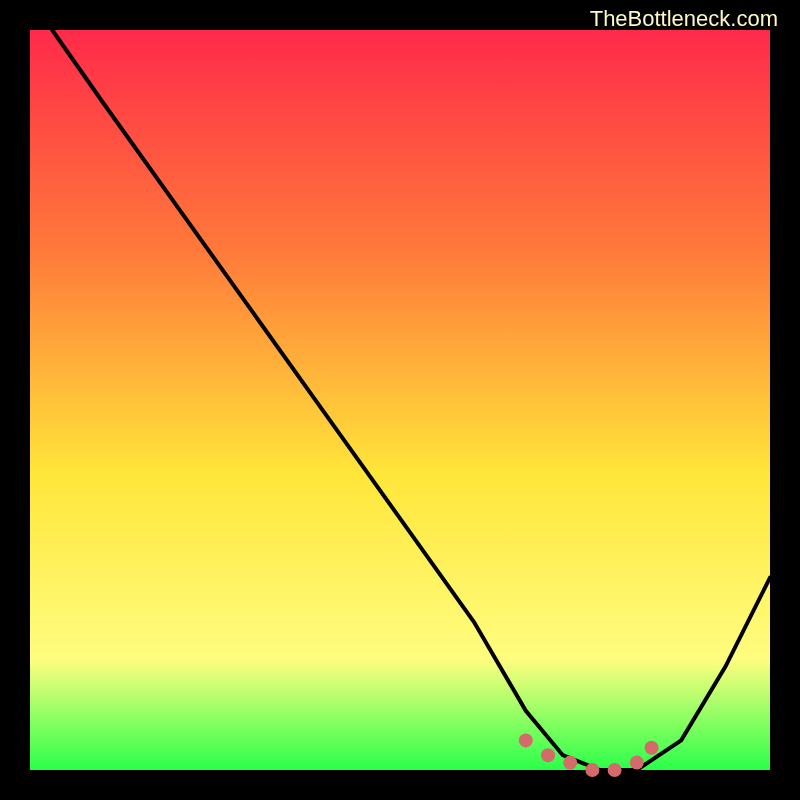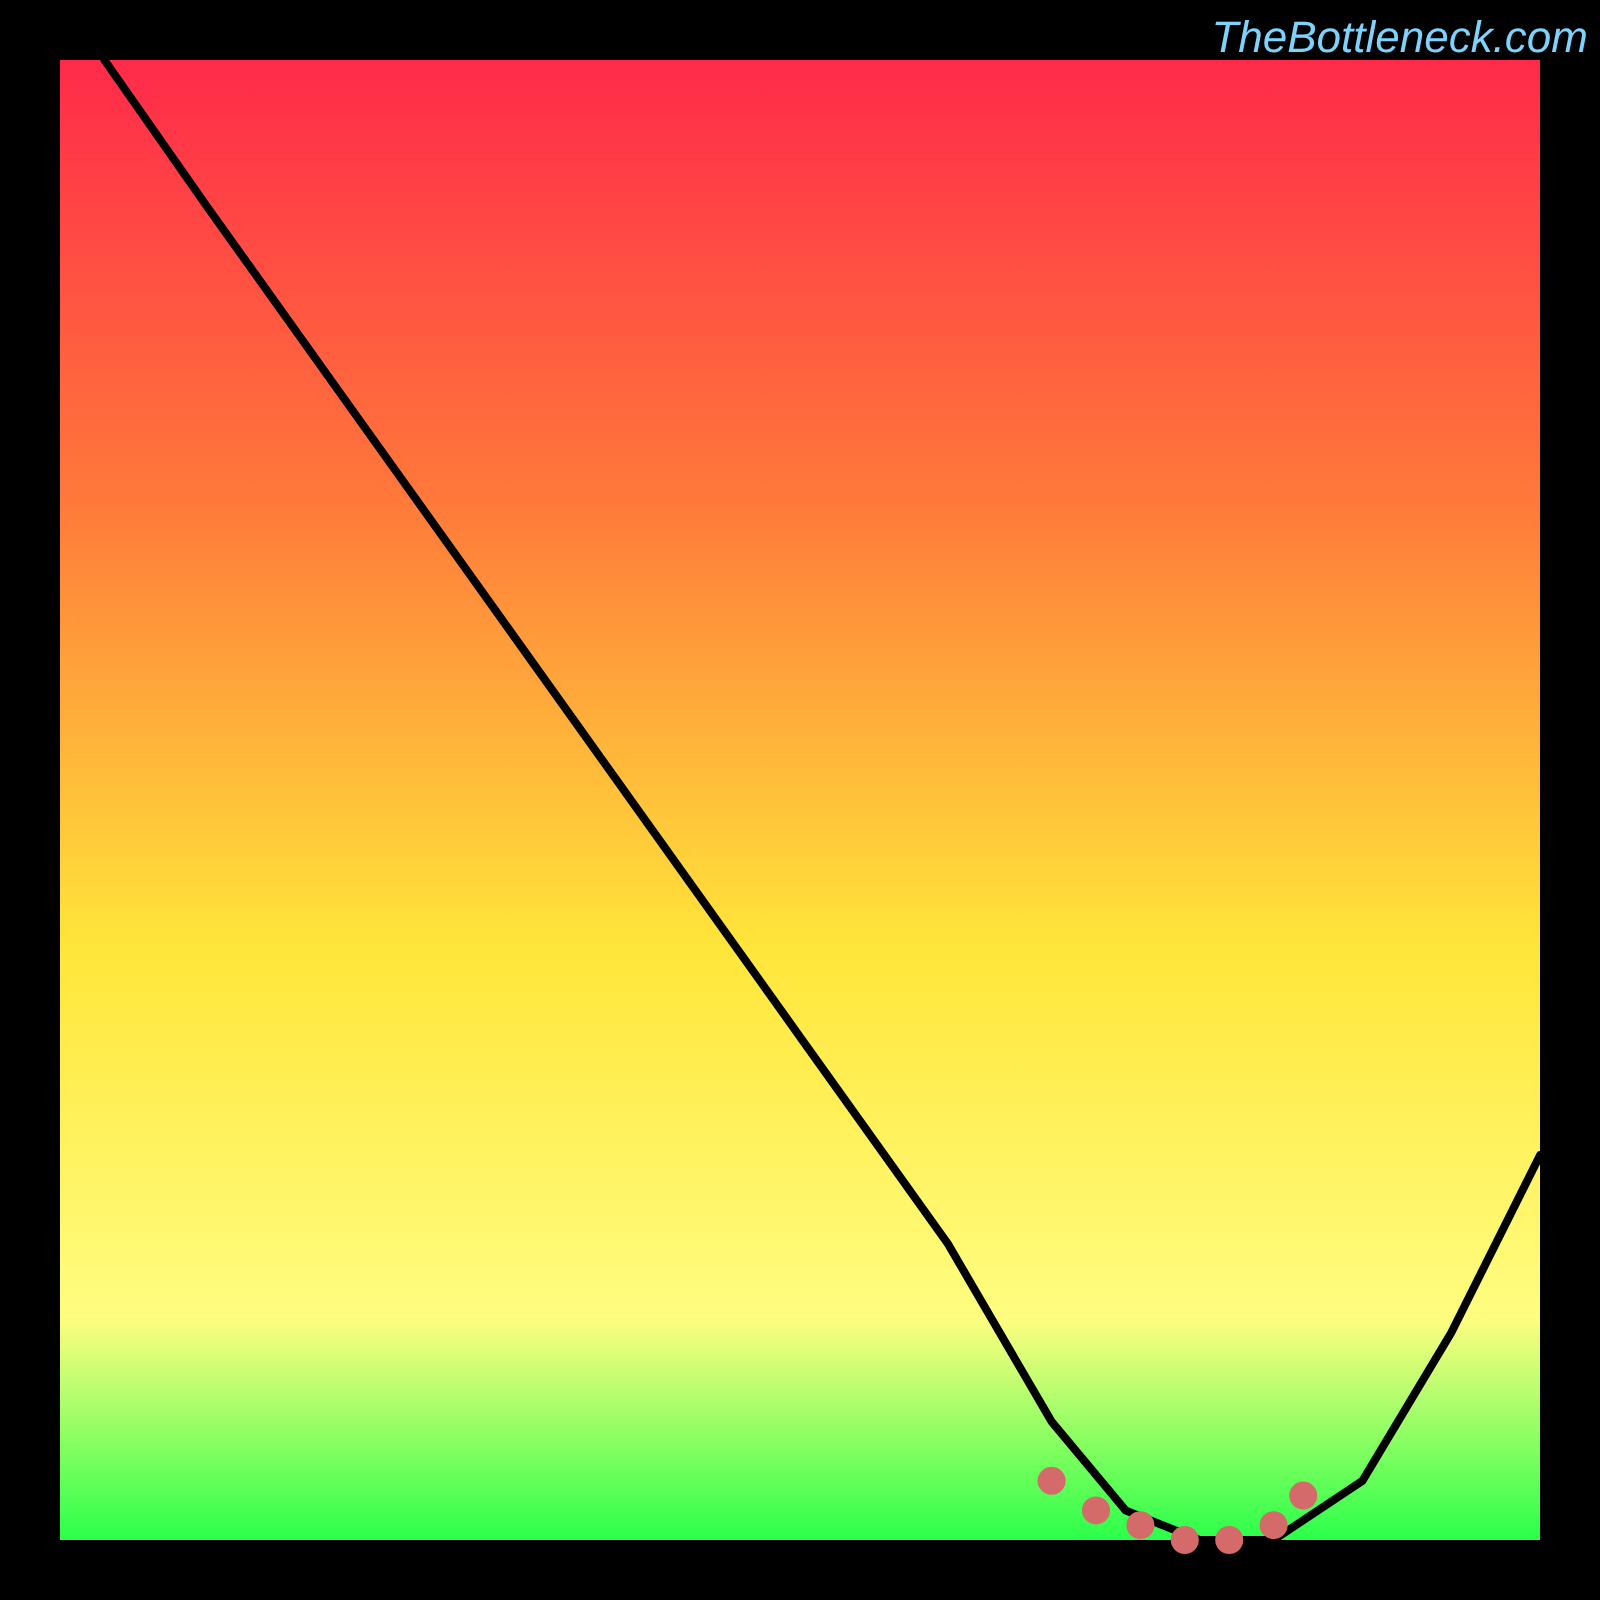--- a/index.html
+++ b/index.html
@@ -13,27 +13,26 @@
   }
   .canvas {
     position: relative;
     width: 800px;
     height: 800px;
     background: #000000;
   }
   .watermark {
     position: absolute;
     top: 6px;
-    right: 6px;
-    color: #7dd3fc;
+    right: 22px;
+    color: #fef9c3;
     font-size: 22px;
     font-weight: 500;
     font-family: Arial, Helvetica, sans-serif;
     letter-spacing: 0px;
-    font-style: italic;
   }
   svg {
     position: absolute;
     left: 0;
     top: 0;
   }
 </style>
 </head>
 <body>
 

